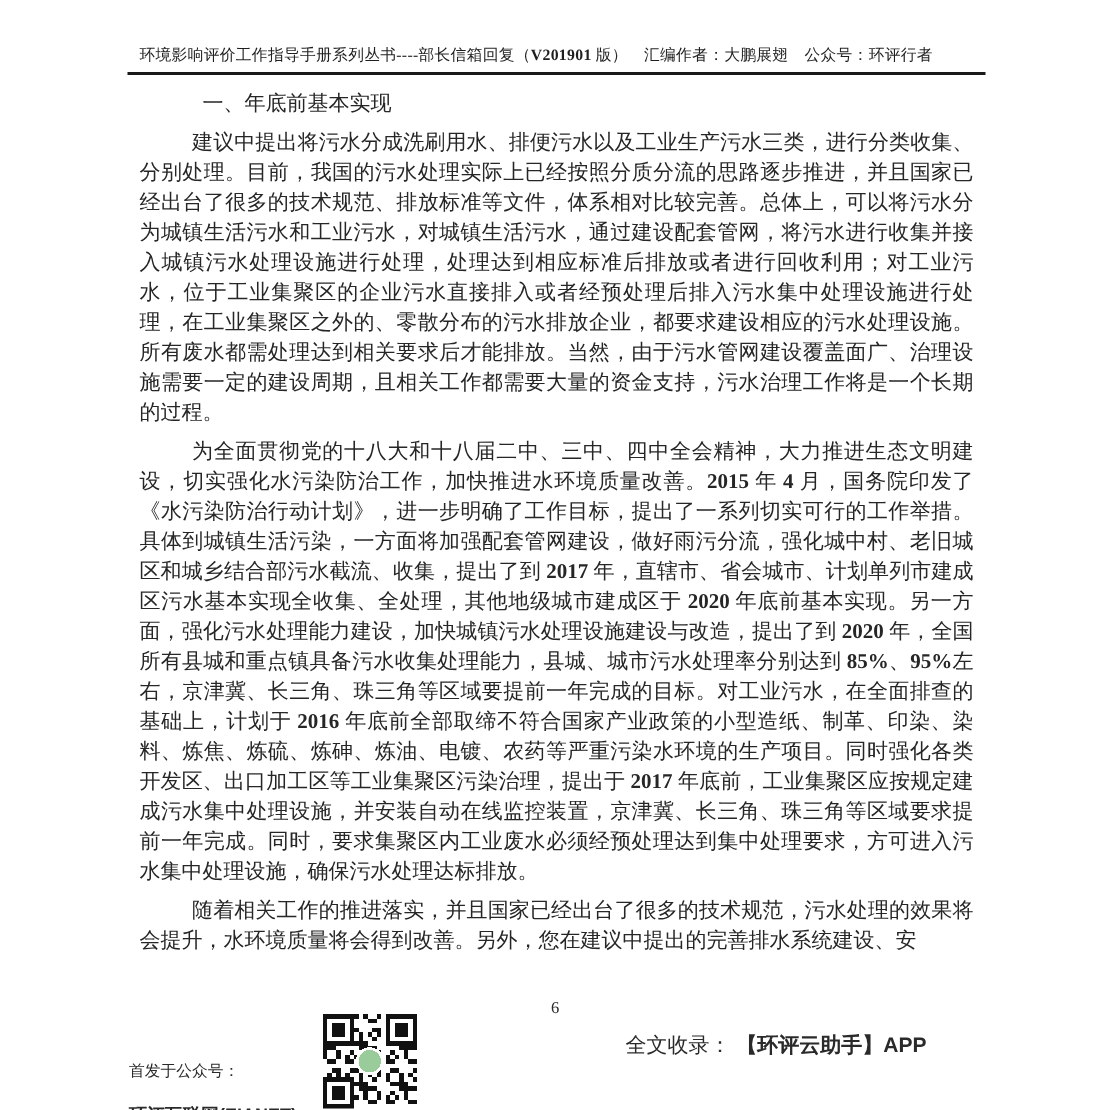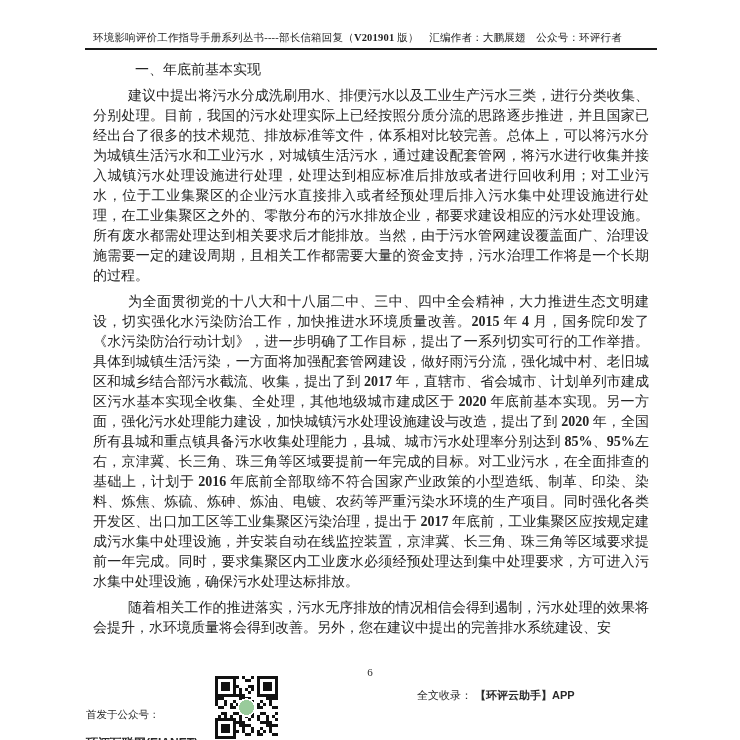--- a/index.html
+++ b/index.html
@@ -39,39 +39,39 @@
     position:absolute;left:86px;top:708px;
     font-size:10.5px;line-height:13px;color:#2a2a2a;
     font-family:"Liberation Sans","DejaVu Sans",sans-serif;
   }
   .footer-left .l2{font-weight:700;font-size:12px;margin-top:16px;}
   .qr{
     position:absolute;left:215px;top:676px;width:63px;height:63px;
   }
   .footer-right{
     position:absolute;left:417px;top:688px;
-    font-size:11px;color:#2a2a2a;white-space:nowrap;
+    font-size:14px;color:#2a2a2a;white-space:nowrap;
     font-family:"Liberation Sans","DejaVu Sans",sans-serif;
   }
 </style>
 </head>
 <body>
 
 <div class="page">
 
   <div class="header"><span>环境影响评价工作指导手册系列丛书----部长信箱回复（</span><span class="bold">V201901</span><span> 版）　汇编作者：大鹏展翅　公众号：环评行者</span></div>
 
   <div class="header-rule"></div>
 
   <div class="body-text">
     <p class="doc-title">一、年底前基本实现</p>
     <div>
         <p class="para"><span>建议中提出将污水分成洗刷用水、排便污水以及工业生产污水三类，进行分类收集、分别处理。目前，我国的污水处理实际上已经按照分质分流的思路逐步推进，并且国家已经出台了很多的技术规范、排放标准等文件，体系相对比较完善。总体上，可以将污水分为城镇生活污水和工业污水，对城镇生活污水，通过建设配套管网，将污水进行收集并接入城镇污水处理设施进行处理，处理达到相应标准后排放或者进行回收利用；对工业污水，位于工业集聚区的企业污水直接排入或者经预处理后排入污水集中处理设施进行处理，在工业集聚区之外的、零散分布的污水排放企业，都要求建设相应的污水处理设施。所有废水都需处理达到相关要求后才能排放。当然，由于污水管网建设覆盖面广、治理设施需要一定的建设周期，且相关工作都需要大量的资金支持，污水治理工作将是一个长期的过程。</span></p>
         <p class="para"><span>为全面贯彻党的十八大和十八届二中、三中、四中全会精神，大力推进生态文明建设，切实强化水污染防治工作，加快推进水环境质量改善。</span><span class="bold">2015</span><span> 年 </span><span class="bold">4</span><span> 月，国务院印发了《水污染防治行动计划》，进一步明确了工作目标，提出了一系列切实可行的工作举措。具体到城镇生活污染，一方面将加强配套管网建设，做好雨污分流，强化城中村、老旧城区和城乡结合部污水截流、收集，提出了到 </span><span class="bold">2017</span><span> 年，直辖市、省会城市、计划单列市建成区污水基本实现全收集、全处理，其他地级城市建成区于 </span><span class="bold">2020</span><span> 年底前基本实现。另一方面，强化污水处理能力建设，加快城镇污水处理设施建设与改造，提出了到 </span><span class="bold">2020</span><span> 年，全国所有县城和重点镇具备污水收集处理能力，县城、城市污水处理率分别达到 </span><span class="bold">85%</span><span>、</span><span class="bold">95%</span><span>左右，京津冀、长三角、珠三角等区域要提前一年完成的目标。对工业污水，在全面排查的基础上，计划于 </span><span class="bold">2016</span><span> 年底前全部取缔不符合国家产业政策的小型造纸、制革、印染、染料、炼焦、炼硫、炼砷、炼油、电镀、农药等严重污染水环境的生产项目。同时强化各类开发区、出口加工区等工业集聚区污染治理，提出于 </span><span class="bold">2017</span><span> 年底前，工业集聚区应按规定建成污水集中处理设施，并安装自动在线监控装置，京津冀、长三角、珠三角等区域要求提前一年完成。同时，要求集聚区内工业废水必须经预处理达到集中处理要求，方可进入污水集中处理设施，确保污水处理达标排放。</span></p>
-        <p class="para"><span>随着相关工作的推进落实，污水无序排放的情况相信会得到遏制，污水处理的效果将会提升，水环境质量将会得到改善。另外，您在建议中提出的完善排水系统建设、安</span></p>
+        <p class="para"><span>随着相关工作的推进落实，并且国家已经出台了很多的技术规范，污水处理的效果将会提升，水环境质量将会得到改善。另外，您在建议中提出的完善排水系统建设、安</span></p>
       </div>
   </div>
 
   <div class="footer-page">6</div>
 
   <div class="footer-left">
     <div>首发于公众号：</div>
     <div class="l2">环评互联网(EIANET)</div>
   </div>
 

